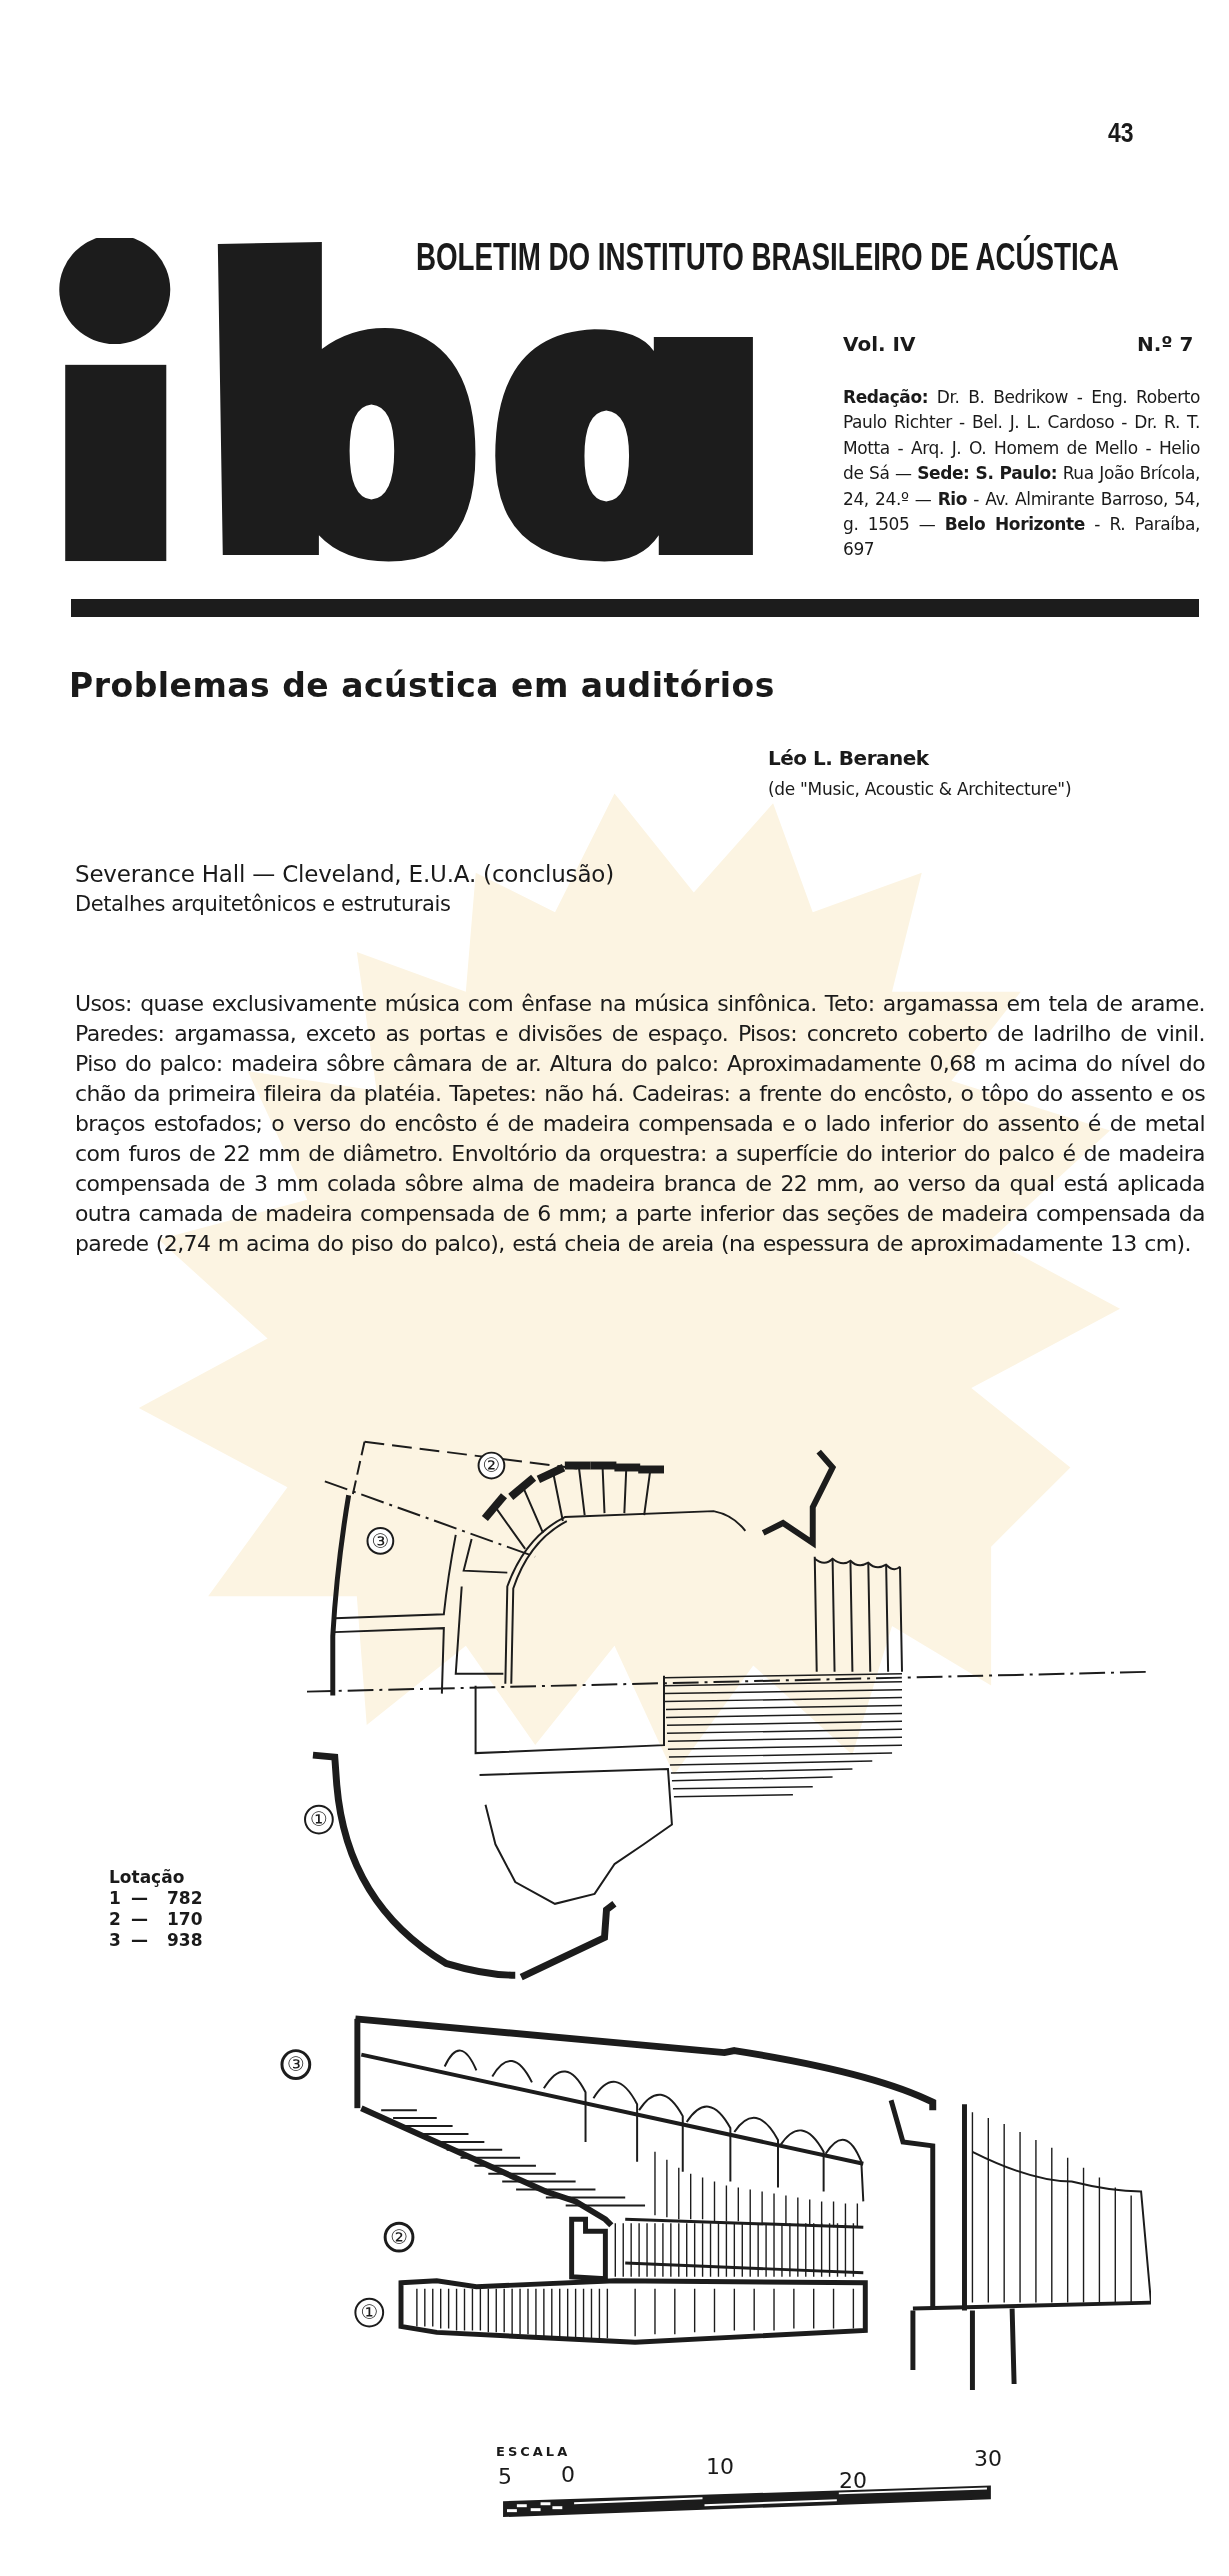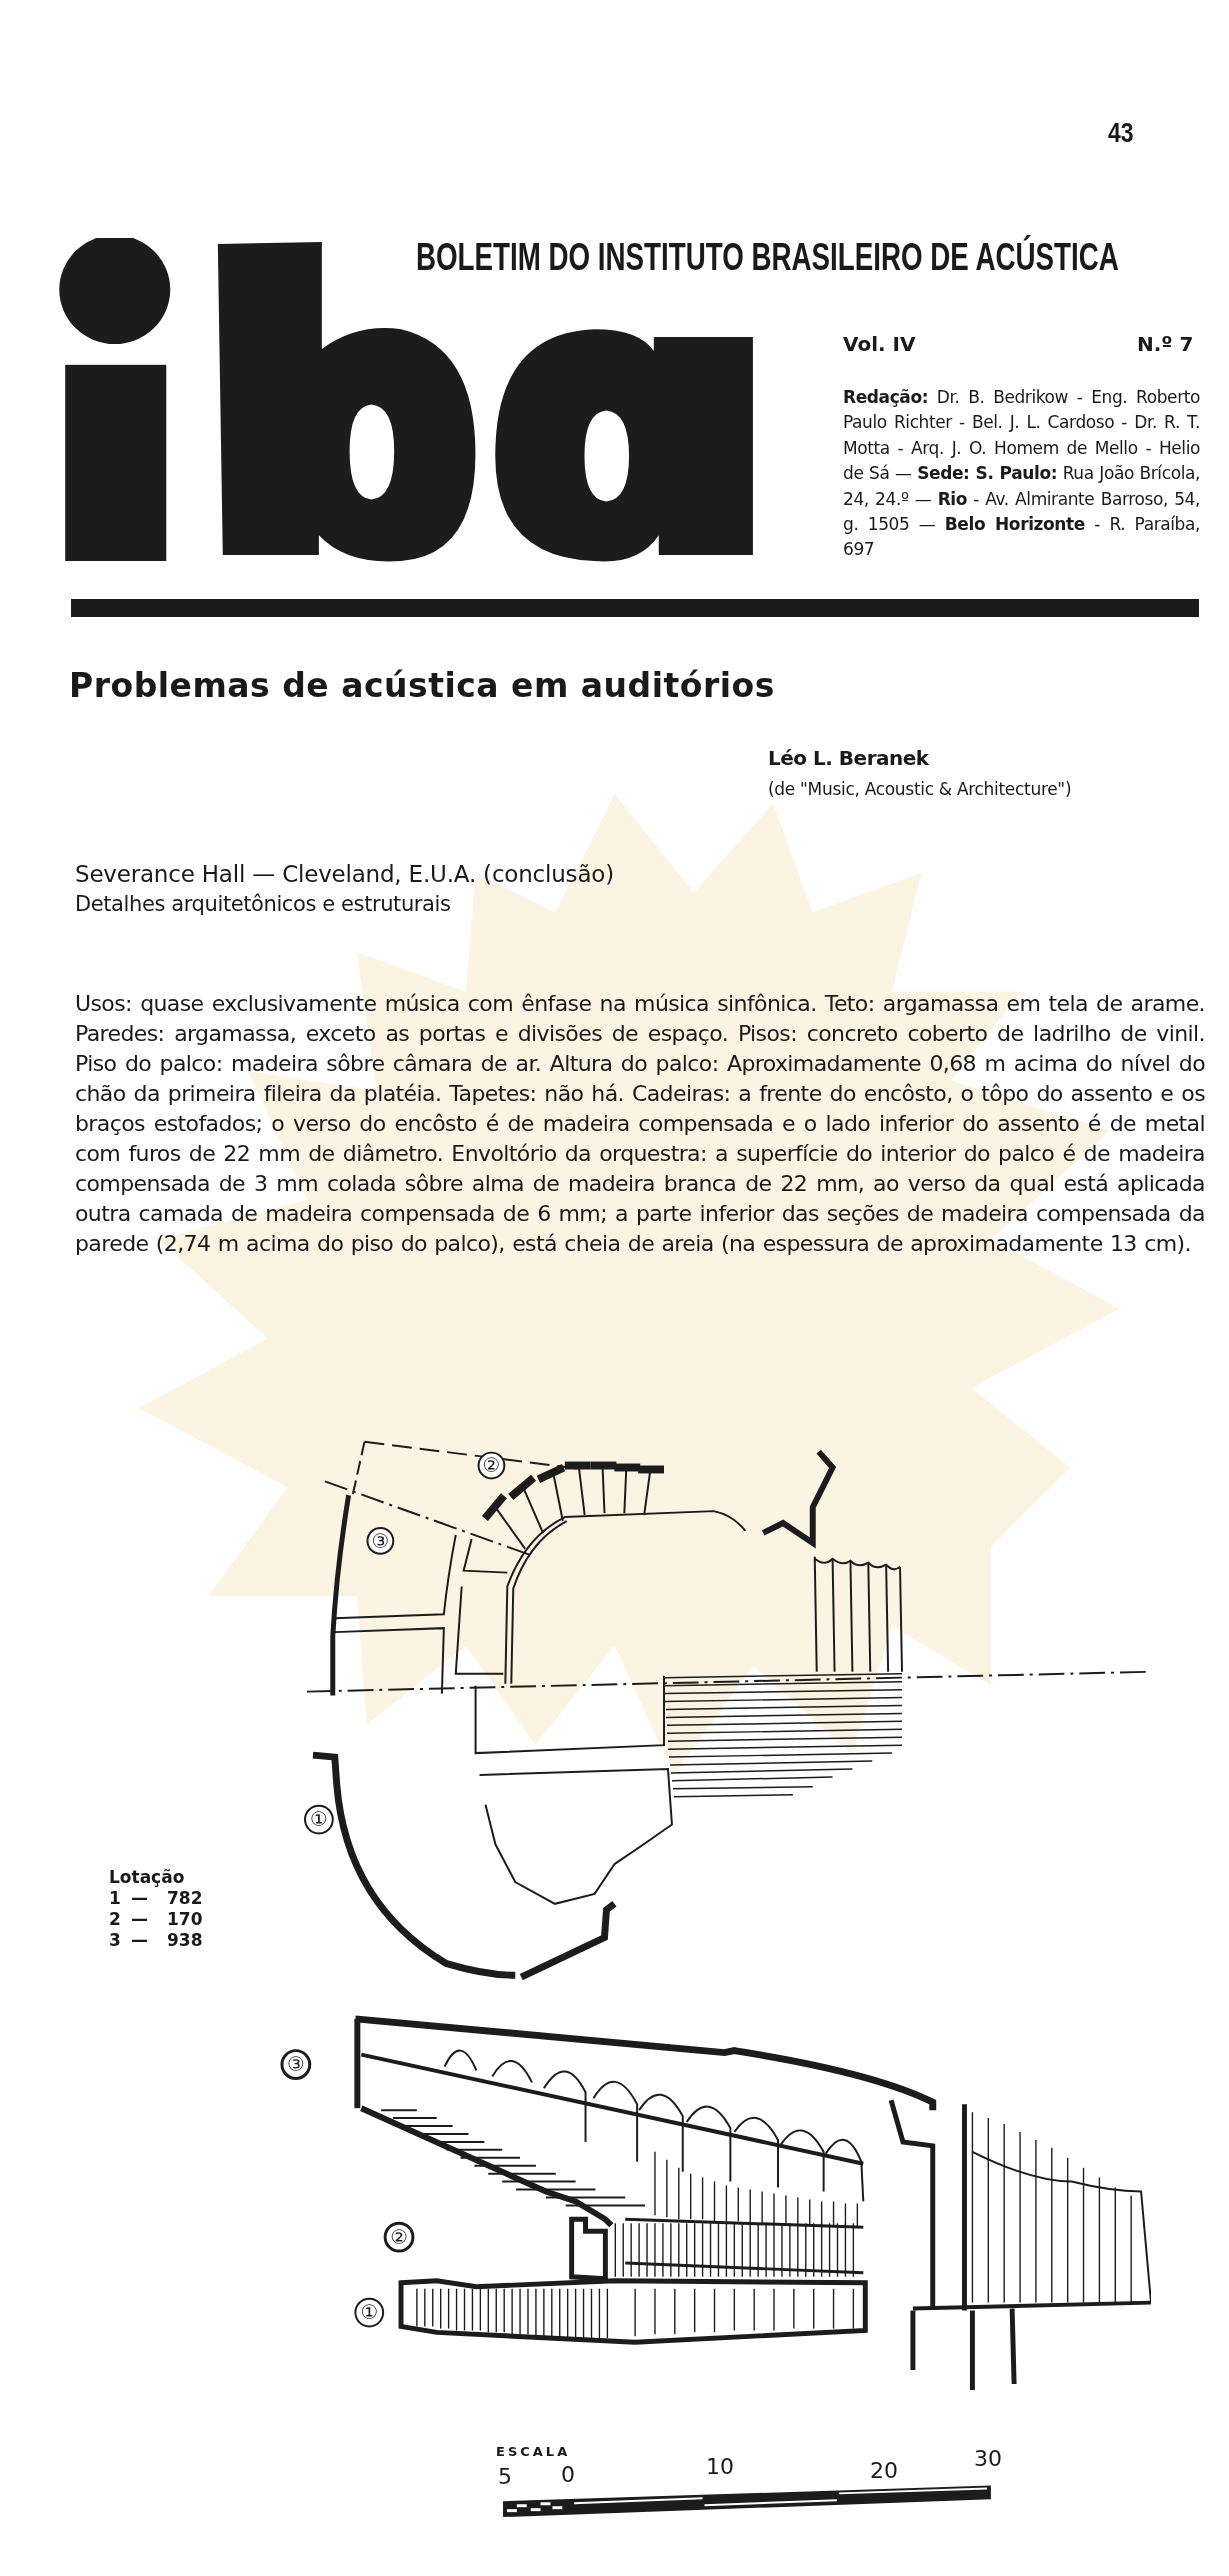--- a/index.html
+++ b/index.html
@@ -226,21 +226,21 @@
     <circle cx="92" cy="322" r="14" fill="#fff" stroke="#1c1c1c" stroke-width="2"></circle>
     <text x="92" y="329">①</text>
   </g>
 </svg>
 
 <div class="scale">
   <div class="scale-title">ESCALA</div>
   <span class="tick" style="left:2px; top:20px;">5</span>
   <span class="tick" style="left:65px; top:18px;">0</span>
   <span class="tick" style="left:210px; top:10px;">10</span>
-  <span class="tick" style="left:343px; top:14px;margin-left:31px;">20</span>
+  <span class="tick" style="left:343px; top:24px;">20</span>
   <span class="tick" style="left:478px; top:2px;">30</span>
   <svg style="position:absolute; left:0; top:0; width:575px; height:79px;" viewBox="0 0 580 80">
     <polygon points="6,66 6,82 500,64 500,50" fill="#1c1c1c" transform="translate(0,-8)"></polygon>
     <g fill="#ffffff">
       <rect x="20" y="61" width="10" height="3"></rect>
       <rect x="44" y="59" width="10" height="3"></rect>
       <rect x="10" y="66" width="10" height="3"></rect>
       <rect x="34" y="65" width="10" height="3"></rect>
       <rect x="56" y="63" width="10" height="3"></rect>
       <polygon points="78,59 208,54 208,56 78,61"></polygon>

